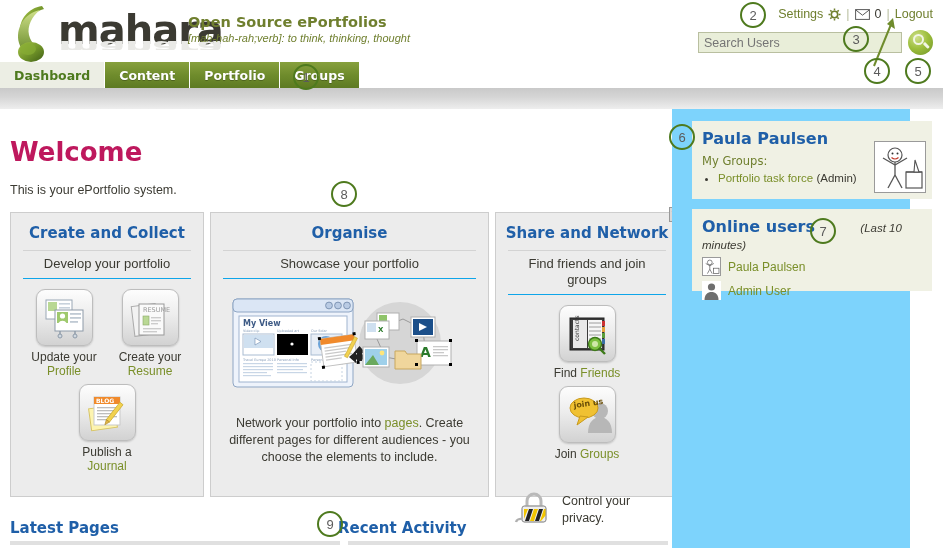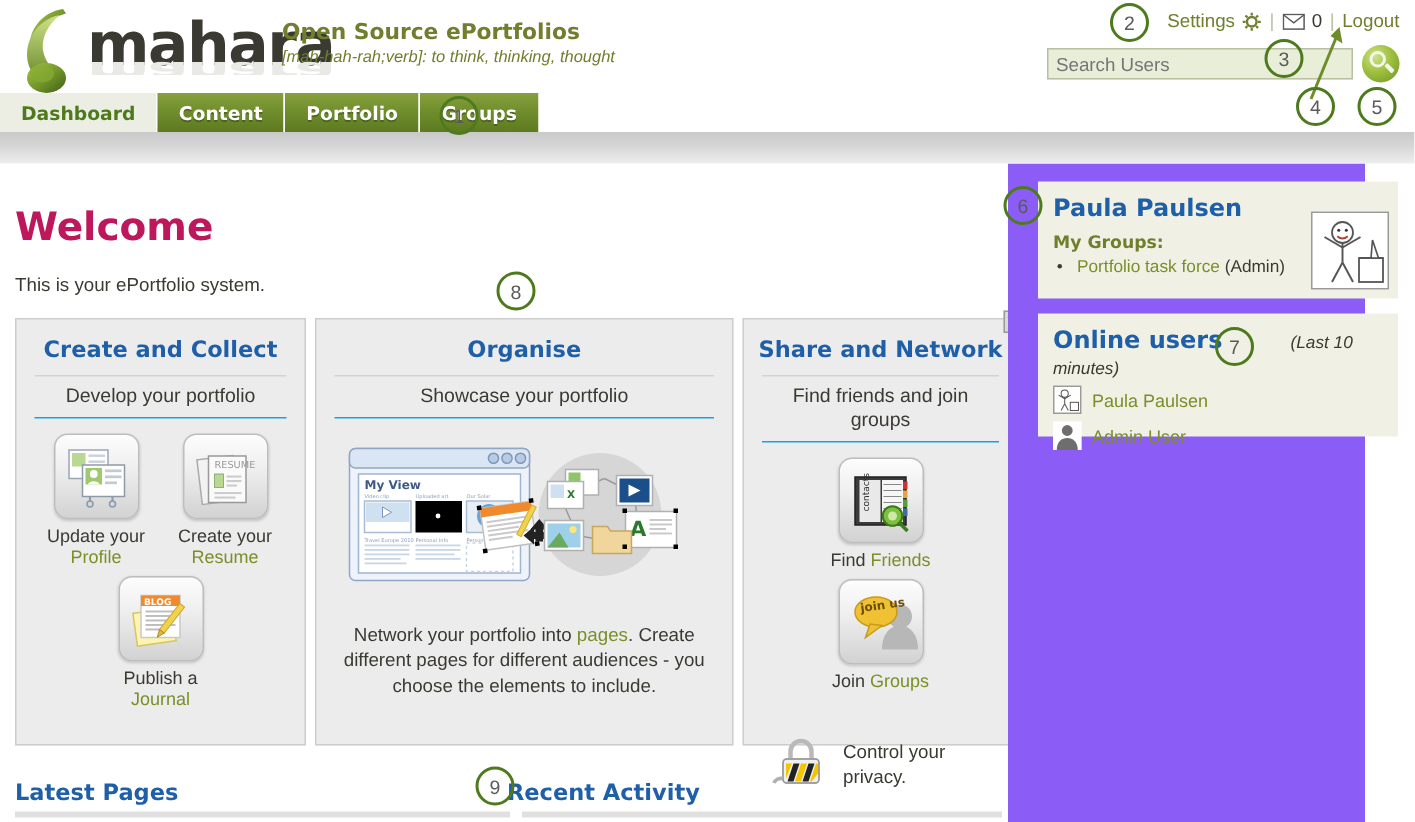--- a/index.html
+++ b/index.html
@@ -154,21 +154,21 @@
   #main{
     position:absolute;left:0;top:109px;width:943px;height:439px;
   }
   #content-col{
     position:absolute;left:0;top:0;width:672px;height:439px;
     background:#fff;
     padding:0 10px;
   }
   #side-col{
     position:absolute;left:672px;top:0;width:238px;height:439px;
-    background:#8b5cf6;
+    background:#7dd3fc;
   }
 
   h1#welcome{
     font-family:"DejaVu Sans", sans-serif;
     font-weight:bold;
     font-size:26px;
     color:#be185d;
     margin:28px 0 0 0;
     line-height:30px;
   }
@@ -280,21 +280,21 @@
     font-size:16px;
     color:#1f5fa8;
     margin:0 0 2px 0;
     display:inline-block;
   }
   .side-note{
     font-style:italic;font-size:11.5px;color:#3b3a32;margin-left:42px;
   }
   .mygroups-label{
     font-family:"DejaVu Sans", sans-serif;
-    font-weight:bold;font-size:11.5px;color:#6f7f2e;margin:4px 0 2px 0;
+    font-weight:normal;font-size:11.5px;color:#6f7f2e;margin:4px 0 2px 0;
   }
   .group-list{ margin:0;padding-left:16px;}
   .group-list li{ font-size:11.5px;color:#3b3a32;line-height:16px;}
   .group-list a{ color:#7a8f29;text-decoration:none;}
   #user-thumb{
     position:absolute;right:6px;top:20px;
     width:52px;height:52px;background:#fff;border:1px solid #9a9a9a;
   }
   .online-row{ display:flex;align-items:center;gap:7px;margin-top:5px;}
   .online-row .nm{ font-size:12px;color:#7a8f29;}

